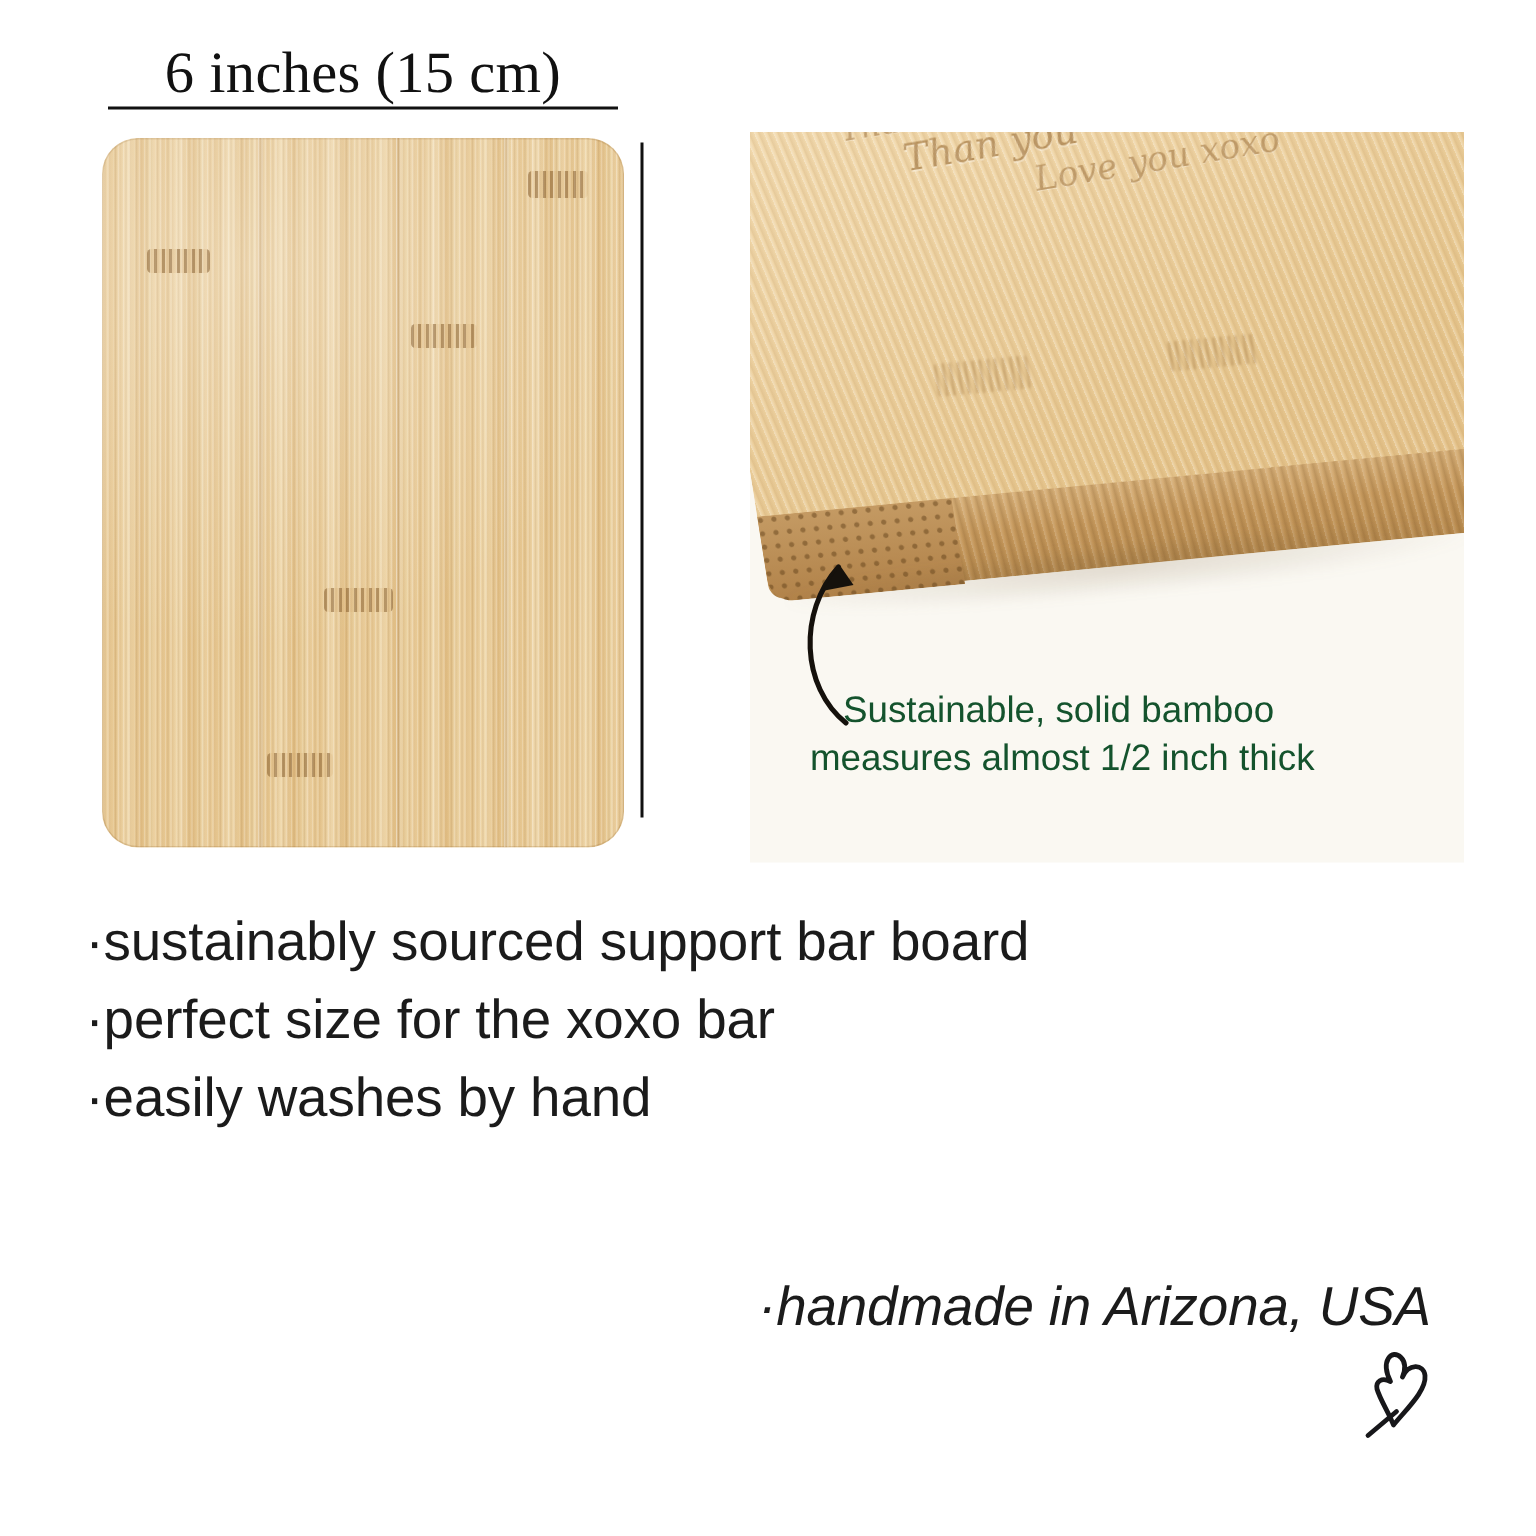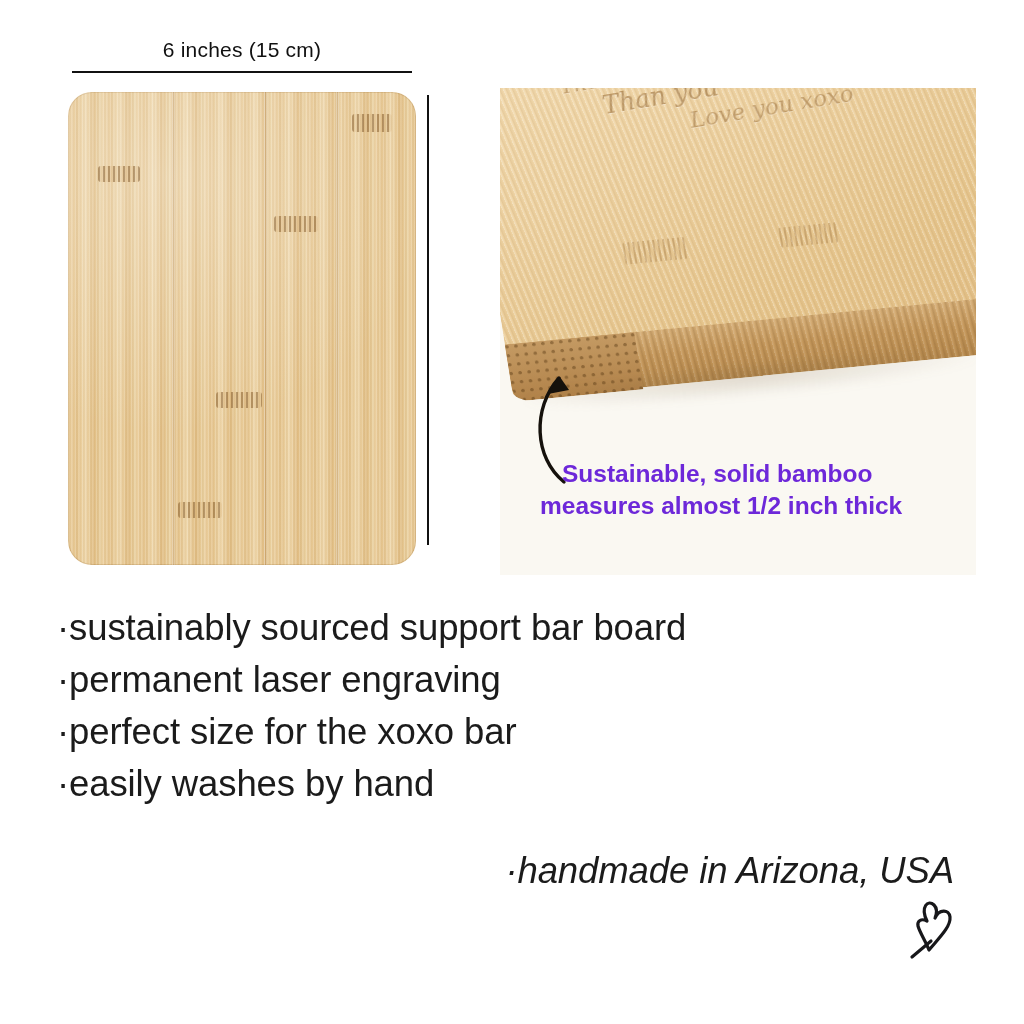--- a/index.html
+++ b/index.html
@@ -19,27 +19,28 @@
     position: absolute;
     inset: 0;
     width: 1024px;
     height: 1024px;
   }
 
   
   .dim-width-label {
     position: absolute;
     left: 72px;
-    top: 38px;
+    top: 26px;
     width: 340px;
     text-align: center;
-    font-size: 21px;
+    font-size: 39px;
     letter-spacing: 0.2px;
     color: #111111;
     white-space: nowrap;
+    font-family: Liberation Serif, serif;
   }
   .dim-width-line {
     position: absolute;
     left: 72px;
     top: 71px;
     width: 340px;
     height: 2px;
     background: #111111;
   }
 
@@ -229,22 +230,21 @@
   }
 
   
   .callout {
     position: absolute;
     left: 540px;
     top: 458px;
     width: 430px;
     font-size: 24.5px;
     line-height: 1.30;
-    color: #6d28d9;
-    font-weight: bold;
+    color: #14532d;
   }
   .callout .c-l1 { display: block; padding-left: 22px; }
   .callout .c-l2 { display: block; }
 
   
   .features {
     position: absolute;
     left: 57px;
     top: 602px;
     width: 860px;
@@ -335,21 +335,20 @@
     <path d="M 36 21 L 24 38 L 45 34 Z" fill="#15110c"></path>
   </svg>
 
   <div class="callout">
     <span class="c-l1">Sustainable, solid bamboo</span>
     <span class="c-l2">measures almost 1/2 inch thick</span>
   </div>
 
   <div class="features">
     <span class="feat">·sustainably sourced support bar board</span>
-    <span class="feat">·permanent laser engraving</span>
     <span class="feat">·perfect size for the xoxo bar</span>
     <span class="feat">·easily washes by hand</span>
   </div>
 
   <div class="closing">
     <span class="feat">·handmade in Arizona, USA</span>
     <span class="feat with-heart">
       <svg class="heart-svg" viewBox="0 0 46 62">
         <path d="M19 24 C 12 10, 20 2, 26 8 C 29 11, 29 16, 27 21
                  C 31 12, 41 12, 42 20 C 43 30, 30 42, 21 53

